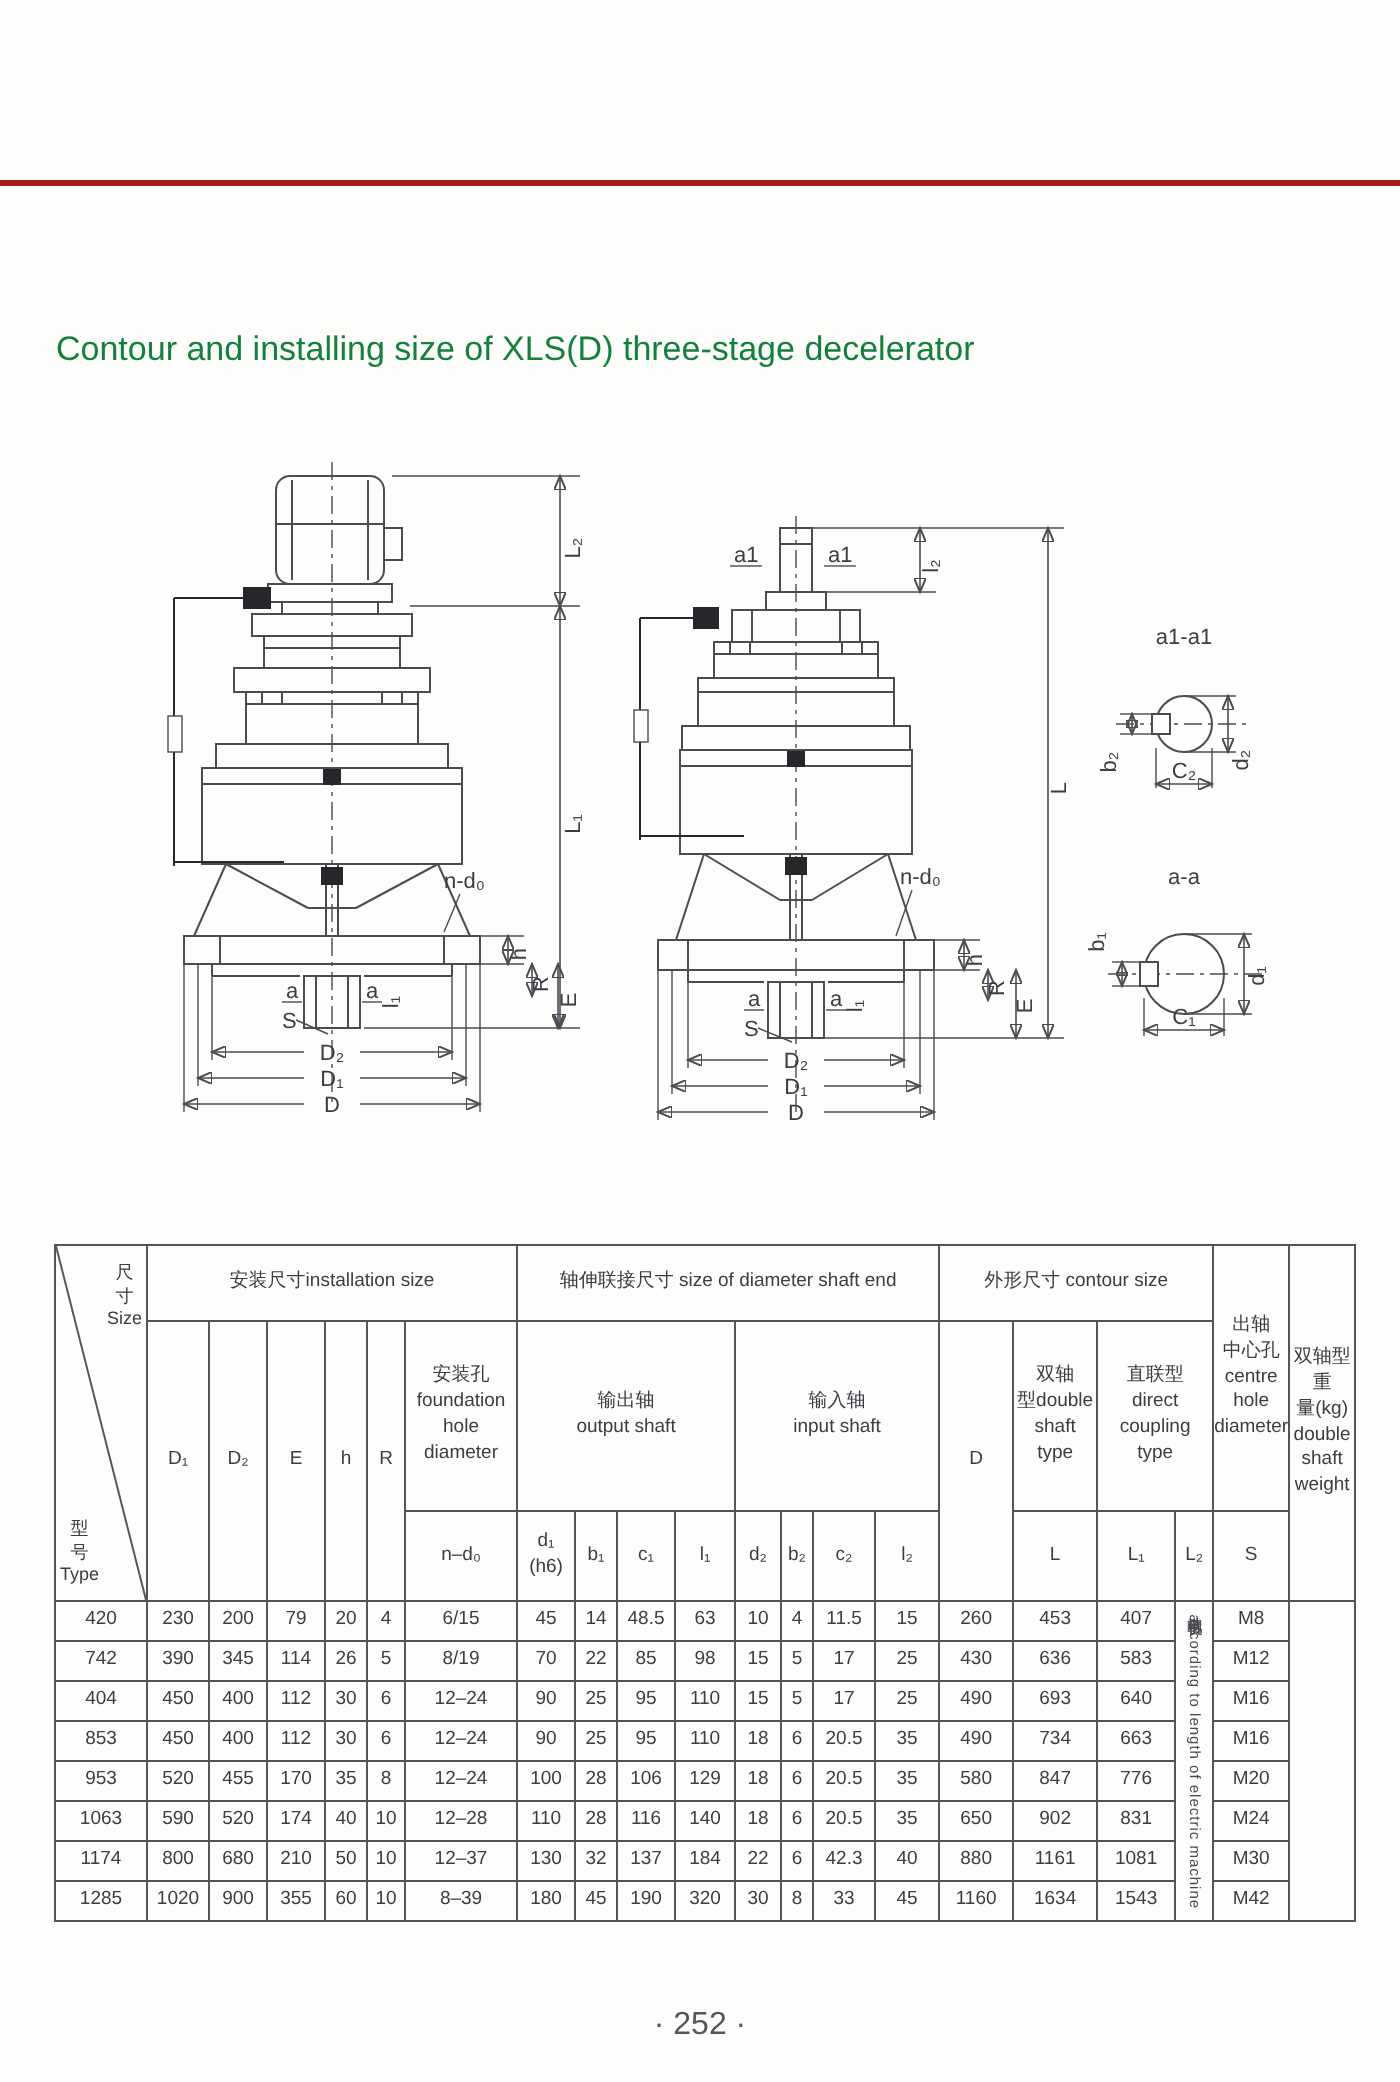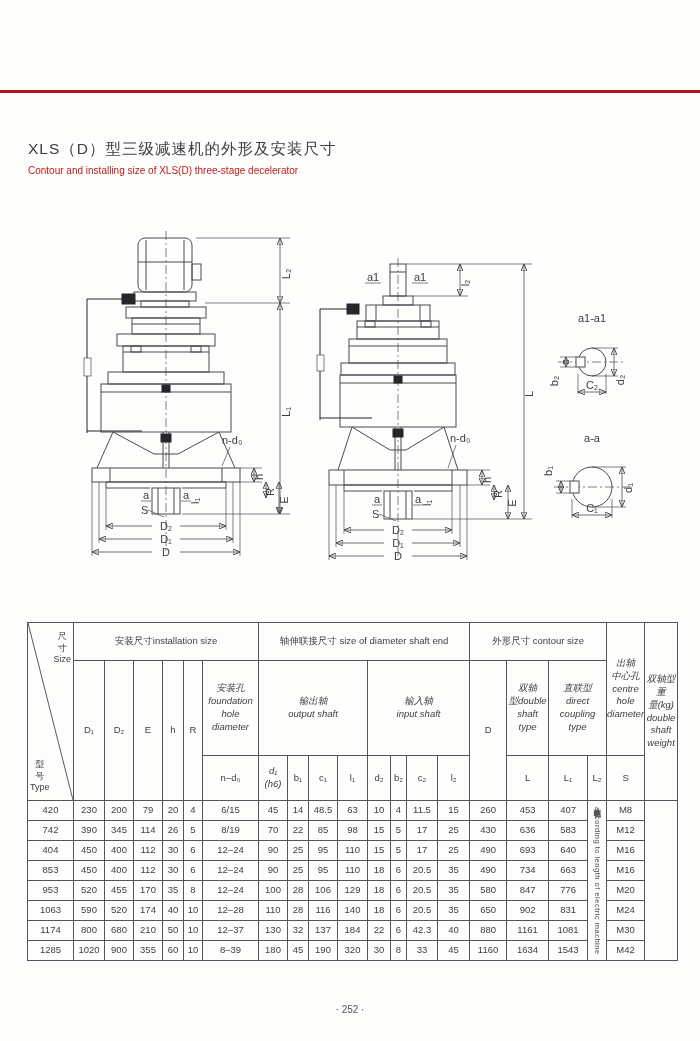--- a/index.html
+++ b/index.html
@@ -1,51 +1,50 @@
 <!DOCTYPE html>
 <html><head>
 <meta charset="utf-8">
 <style>
   html,body{margin:0;padding:0;background:#e8e8e8;}
   #page{position:relative;width:700px;height:1041px;background:#fdfdfc;overflow:hidden;
         font-family:"Liberation Sans","DejaVu Sans",sans-serif;color:#3c3c44;}
   #redrule{position:absolute;left:0;top:90px;width:700px;height:3px;}
   #title-zh{position:absolute;left:28px;top:139px;font-size:15.5px;letter-spacing:1px;color:#3c3c44;}
-  #title-en{position:absolute;left:28px;top:165px;font-size:10px;color:#b91c1c;}
+  #title-en{position:absolute;left:28px;top:165px;font-size:17px;color:#15803d;}
   #dwg{position:absolute;left:0;top:0;width:700px;height:585px;}
   #dwg line,#dwg rect,#dwg path,#dwg circle,#dwg polyline{stroke:#4b4b52;fill:none;stroke-width:1;}
   #dwg .thin{stroke-width:0.7;}
   #dwg .dash{stroke-dasharray:9 3 2 3;stroke-width:0.7;}
   #dwg .dim{stroke-width:0.8;}
   #dwg .dark{stroke:#26262b;}
   #dwg .darkfill{fill:#26262b;stroke:#26262b;}
   #dwg .whitefill{fill:#fdfdfc;}
   #dwg text{stroke:none;fill:#3c3c44;font-size:11px;font-family:"Liberation Sans","DejaVu Sans",sans-serif;}
   
   #spec-table{position:absolute;left:27px;top:622px;width:647px;border-collapse:collapse;table-layout:fixed;}
   #spec-table th,#spec-table td{border:1px solid #54545b;font-weight:normal;text-align:center;
       vertical-align:middle;padding:0;font-size:9.5px;color:#3c3c44;line-height:1.35;}
-  #spec-table th.ml{white-space:pre-line;font-style:italic;}
+  #spec-table th.ml{white-space:pre-line;}
   .h1{height:38px;} .h2{height:95px;} .h3{height:45px;}
   #spec-table tbody tr{height:20px;}
   .corner{position:relative;padding:0;}
   .corner .diag{position:absolute;left:0;top:0;width:100%;height:100%;}
   .corner .c-top{position:absolute;right:2px;top:8px;font-size:9px;white-space:pre-line;line-height:1.3;}
   .corner .c-bot{position:absolute;left:2px;bottom:6px;font-size:9px;white-space:pre-line;line-height:1.3;}
   td.vnote{padding:0;}
   td.vnote .vtext{display:inline-block;writing-mode:vertical-rl;text-orientation:mixed;
       font-size:7.5px;line-height:1;max-height:196px;overflow:hidden;letter-spacing:0.5px;color:#4a4a52;}
-  #pageno{position:absolute;left:0;top:1004px;width:700px;text-align:center;font-size:10px;color:#55555c;}
+  #pageno{position:absolute;left:0;top:1004px;width:700px;text-align:center;font-size:16px;color:#55555c;}
 </style>
 </head>
 <body>
 
 <div id="page">
   <div id="redrule" style="background: rgb(171, 24, 27);"></div>
-  <div id="title-zh">XLS（D）型三级减速机的外形及安装尺寸</div>
   <div id="title-en">Contour and installing size of XLS(D) three-stage decelerator</div>
 
   <svg id="dwg" viewBox="0 0 700 585">
     <defs>
       <pattern id="hatch" width="5" height="5" patternUnits="userSpaceOnUse" patternTransform="rotate(45)">
         <line x1="0" y1="0" x2="0" y2="5" stroke="#6c6c74" stroke-width="1"></line>
       </pattern>
       <marker id="ar" markerUnits="userSpaceOnUse" markerWidth="8" markerHeight="6" refX="7" refY="3" orient="auto-start-reverse">
         <path d="M0,0L7,3L0,6Z" fill="#4b4b52" stroke="none"></path>
       </marker>

